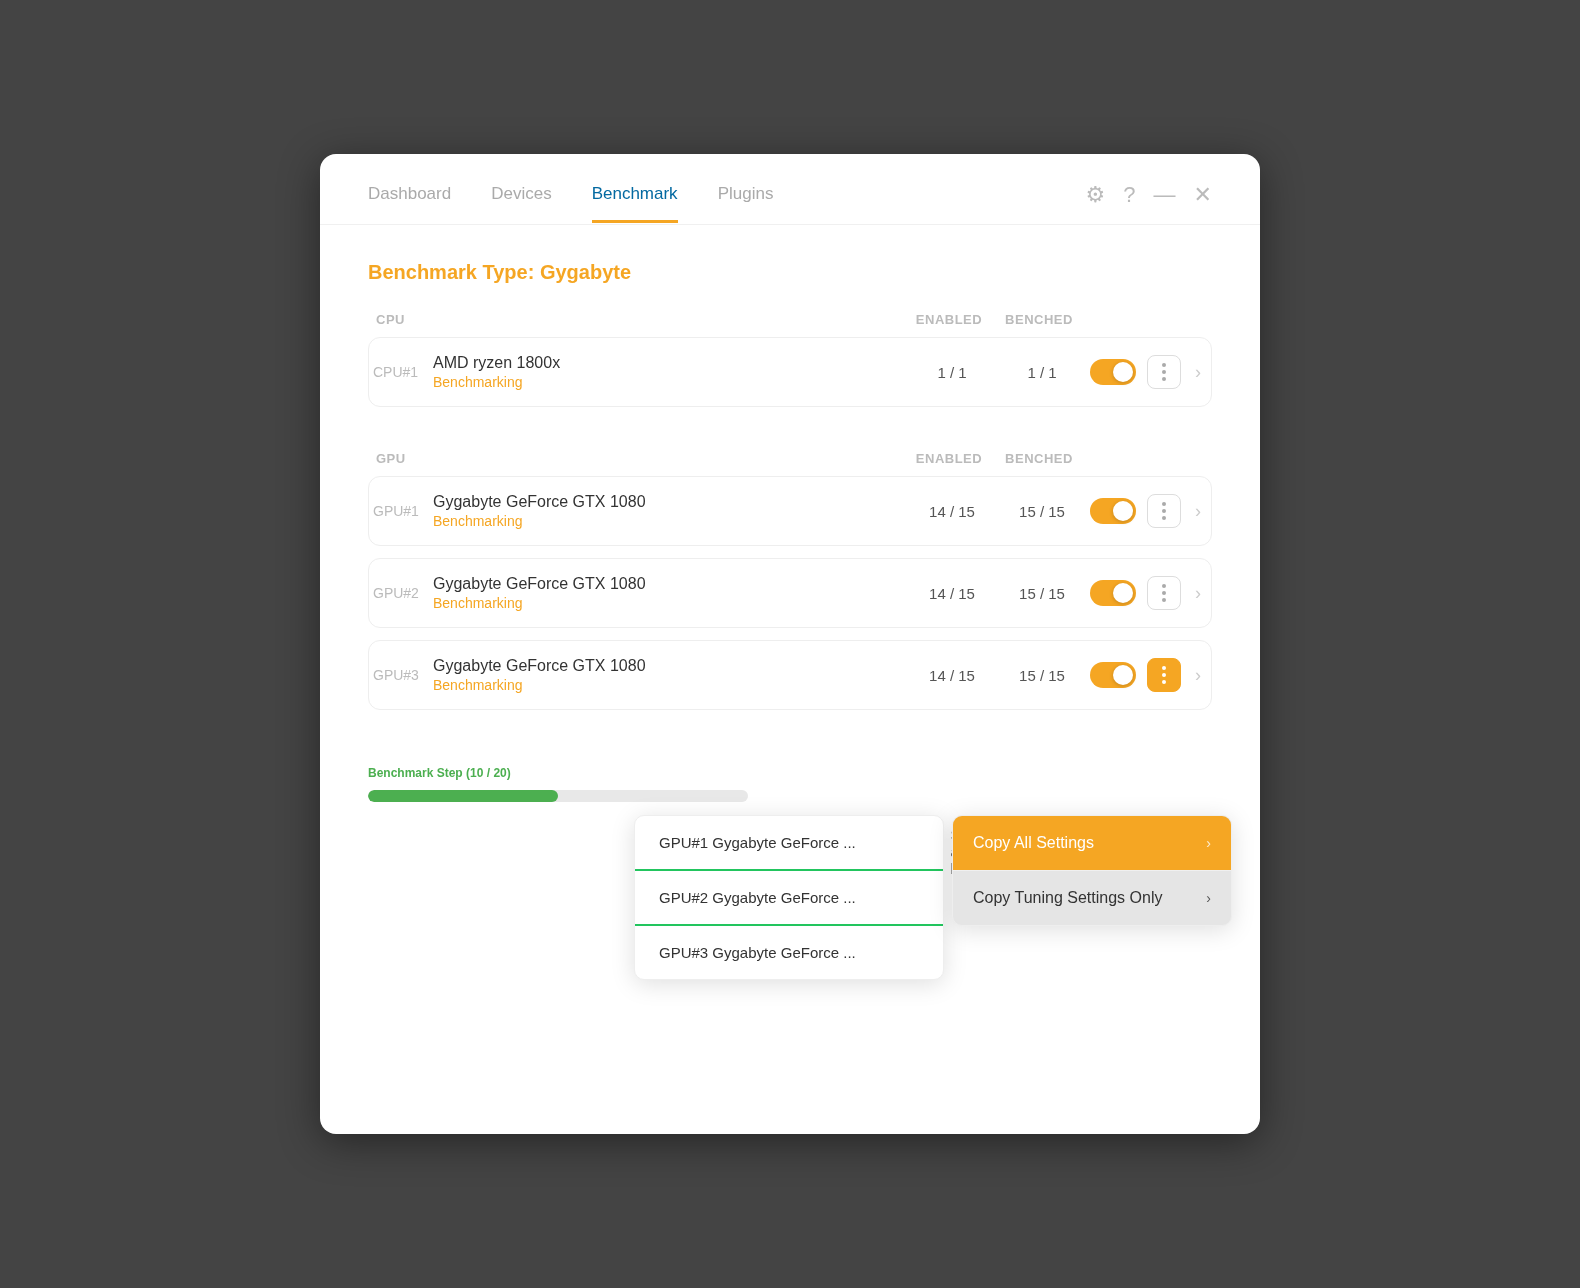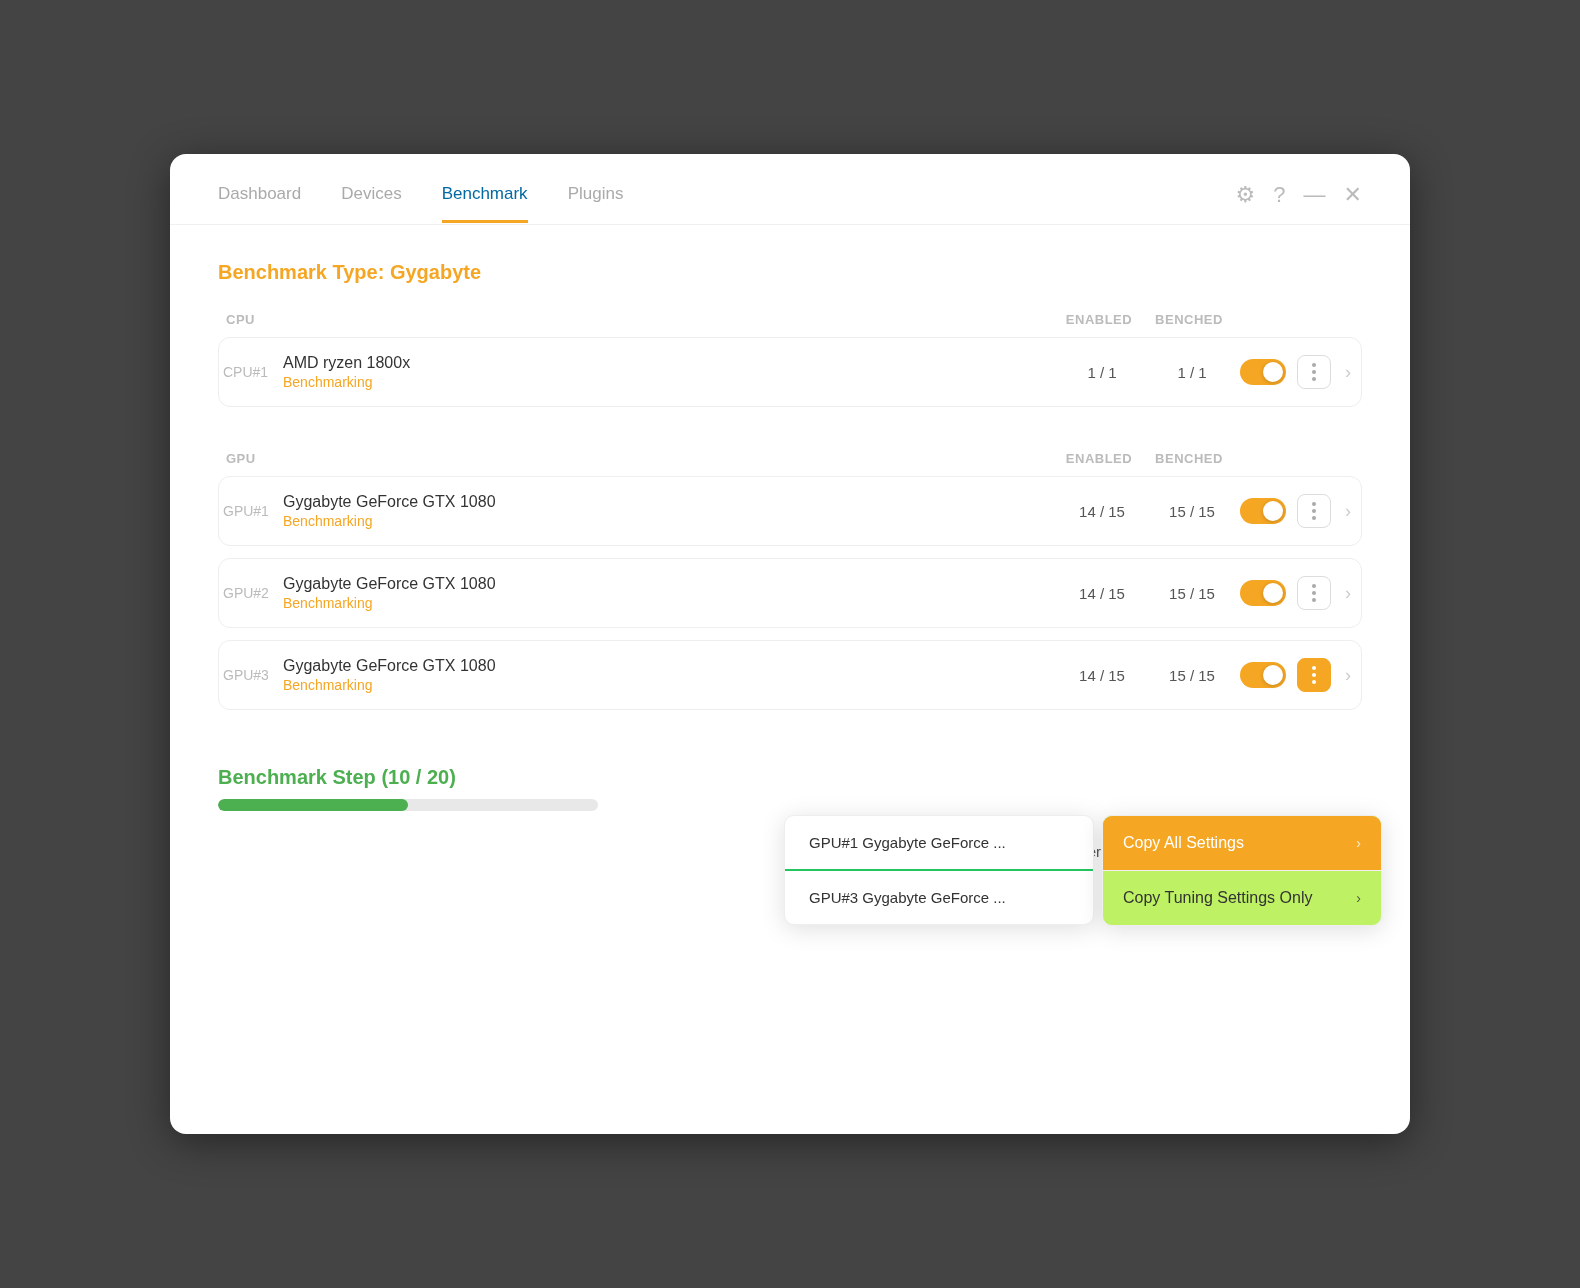--- a/index.html
+++ b/index.html
@@ -7,21 +7,21 @@
       background: #444;
       display: flex;
       align-items: center;
       justify-content: center;
       min-height: 100vh;
       font-family: -apple-system, BlinkMacSystemFont, 'Segoe UI', sans-serif;
     }
     .window {
       background: #fff;
       border-radius: 16px;
-      width: 1240px;
+      width: 940px;
       min-height: 980px;
       box-shadow: 0 8px 40px rgba(0,0,0,0.45);
       overflow: hidden;
       position: relative;
       padding: 0;
     }
     
     .nav-bar {
       display: flex;
       align-items: center;
@@ -211,21 +211,21 @@
     .dropdown-overlay {
       position: absolute;
       top: 590px;
       right: 28px;
       z-index: 100;
       display: flex;
       flex-direction: column;
       align-items: flex-end;
     }
     .copy-menu {
-      background: #bef264;
+      background: #e5e5e5;
       border-radius: 10px;
       box-shadow: 0 4px 24px rgba(0,0,0,0.13);
       overflow: hidden;
       width: 280px;
       border: 1px solid #eee;
     }
     .copy-menu-item {
       display: flex;
       align-items: center;
       justify-content: space-between;
@@ -267,21 +267,21 @@
     .gpu-submenu-item:last-child {
       border-bottom: none;
     }
 
     
     .bottom-bar {
       padding: 24px 48px 32px 48px;
       margin-top: 32px;
     }
     .benchmark-step {
-      font-size: 20px;
+      font-size: 12px;
       color: #4caf50;
       font-weight: 600;
       margin-bottom: 10px;
     }
     .progress-bar-wrap {
       width: 380px;
       height: 12px;
       background: #e8e8e8;
       border-radius: 6px;
       overflow: hidden;
@@ -436,20 +436,21 @@
         </div>
         <span class="chevron-btn">›</span>
       </div>
     </div>
 
     <div class="dropdown-overlay">
       <div style="display:flex; align-items:flex-start; gap: 4px;">
 
         <div class="gpu-submenu">
           <div class="gpu-submenu-item">GPU#1 Gygabyte GeForce ...</div>
+          <div class="gpu-submenu-item">GPU#2 Gygabyte GeForce ...</div>
           <div class="gpu-submenu-item">GPU#3 Gygabyte GeForce ...</div>
         </div>
 
         <div class="copy-menu">
           <div class="copy-menu-item highlighted">
             <span>Copy All Settings</span>
             <span class="chevron">›</span>
           </div>
           <div class="copy-menu-divider"></div>
           <div class="copy-menu-item">

